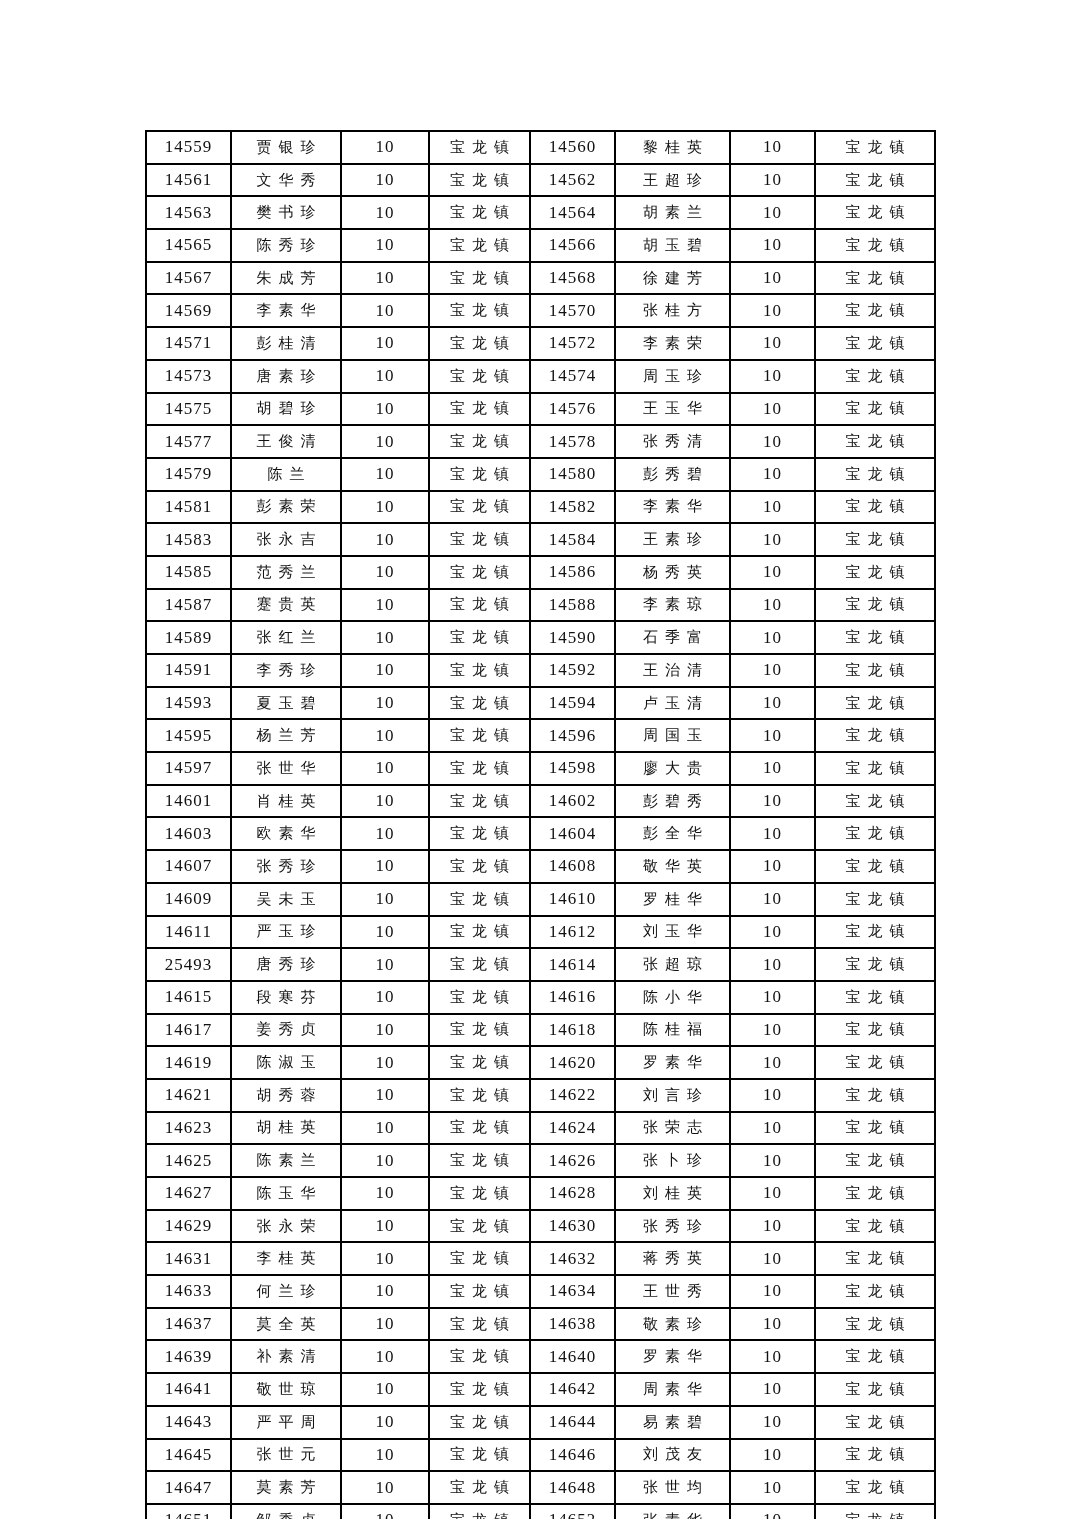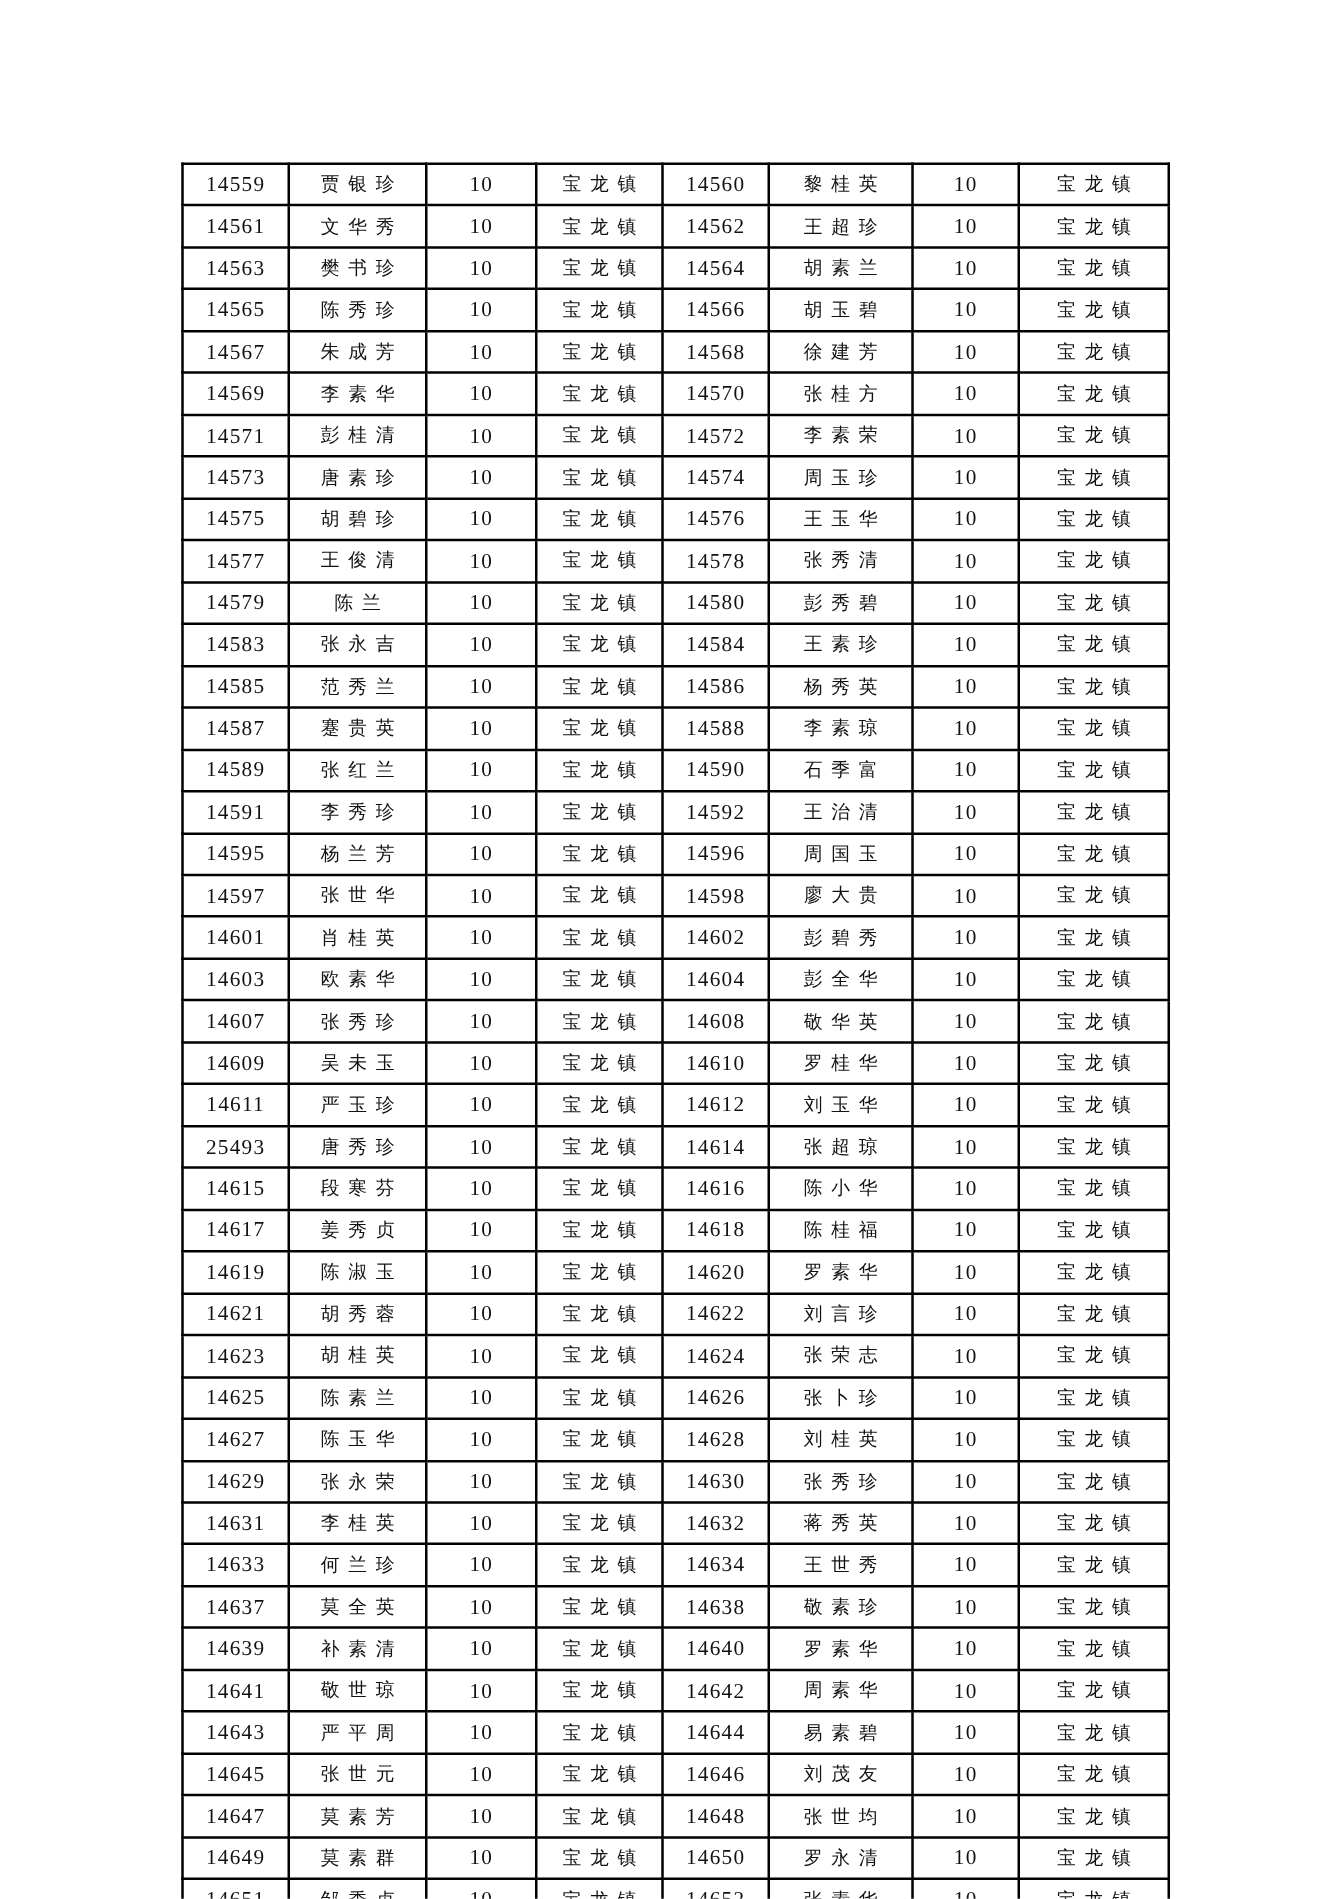--- a/index.html
+++ b/index.html
@@ -170,20 +170,30 @@
           <td class="num">14579</td>
           <td class="cjk">陈兰</td>
           <td class="num">10</td>
           <td class="cjk">宝龙镇</td>
           <td class="num">14580</td>
           <td class="cjk">彭秀碧</td>
           <td class="num">10</td>
           <td class="cjk">宝龙镇</td>
         </tr>
         <tr>
+          <td class="num">14581</td>
+          <td class="cjk">彭素荣</td>
+          <td class="num">10</td>
+          <td class="cjk">宝龙镇</td>
+          <td class="num">14582</td>
+          <td class="cjk">李素华</td>
+          <td class="num">10</td>
+          <td class="cjk">宝龙镇</td>
+        </tr>
+        <tr>
           <td class="num">14583</td>
           <td class="cjk">张永吉</td>
           <td class="num">10</td>
           <td class="cjk">宝龙镇</td>
           <td class="num">14584</td>
           <td class="cjk">王素珍</td>
           <td class="num">10</td>
           <td class="cjk">宝龙镇</td>
         </tr>
         <tr>
@@ -220,20 +230,30 @@
           <td class="num">14591</td>
           <td class="cjk">李秀珍</td>
           <td class="num">10</td>
           <td class="cjk">宝龙镇</td>
           <td class="num">14592</td>
           <td class="cjk">王治清</td>
           <td class="num">10</td>
           <td class="cjk">宝龙镇</td>
         </tr>
         <tr>
+          <td class="num">14593</td>
+          <td class="cjk">夏玉碧</td>
+          <td class="num">10</td>
+          <td class="cjk">宝龙镇</td>
+          <td class="num">14594</td>
+          <td class="cjk">卢玉清</td>
+          <td class="num">10</td>
+          <td class="cjk">宝龙镇</td>
+        </tr>
+        <tr>
           <td class="num">14595</td>
           <td class="cjk">杨兰芳</td>
           <td class="num">10</td>
           <td class="cjk">宝龙镇</td>
           <td class="num">14596</td>
           <td class="cjk">周国玉</td>
           <td class="num">10</td>
           <td class="cjk">宝龙镇</td>
         </tr>
         <tr>
@@ -456,30 +476,20 @@
           <td class="num">10</td>
           <td class="cjk">宝龙镇</td>
         </tr>
         <tr>
           <td class="num">14647</td>
           <td class="cjk">莫素芳</td>
           <td class="num">10</td>
           <td class="cjk">宝龙镇</td>
           <td class="num">14648</td>
           <td class="cjk">张世均</td>
-          <td class="num">10</td>
-          <td class="cjk">宝龙镇</td>
-        </tr>
-        <tr>
-          <td class="num">14649</td>
-          <td class="cjk">莫素群</td>
-          <td class="num">10</td>
-          <td class="cjk">宝龙镇</td>
-          <td class="num">14650</td>
-          <td class="cjk">罗永清</td>
           <td class="num">10</td>
           <td class="cjk">宝龙镇</td>
         </tr>
         <tr>
           <td class="num">14651</td>
           <td class="cjk">邹秀贞</td>
           <td class="num">10</td>
           <td class="cjk">宝龙镇</td>
           <td class="num">14652</td>
           <td class="cjk">张素华</td>

